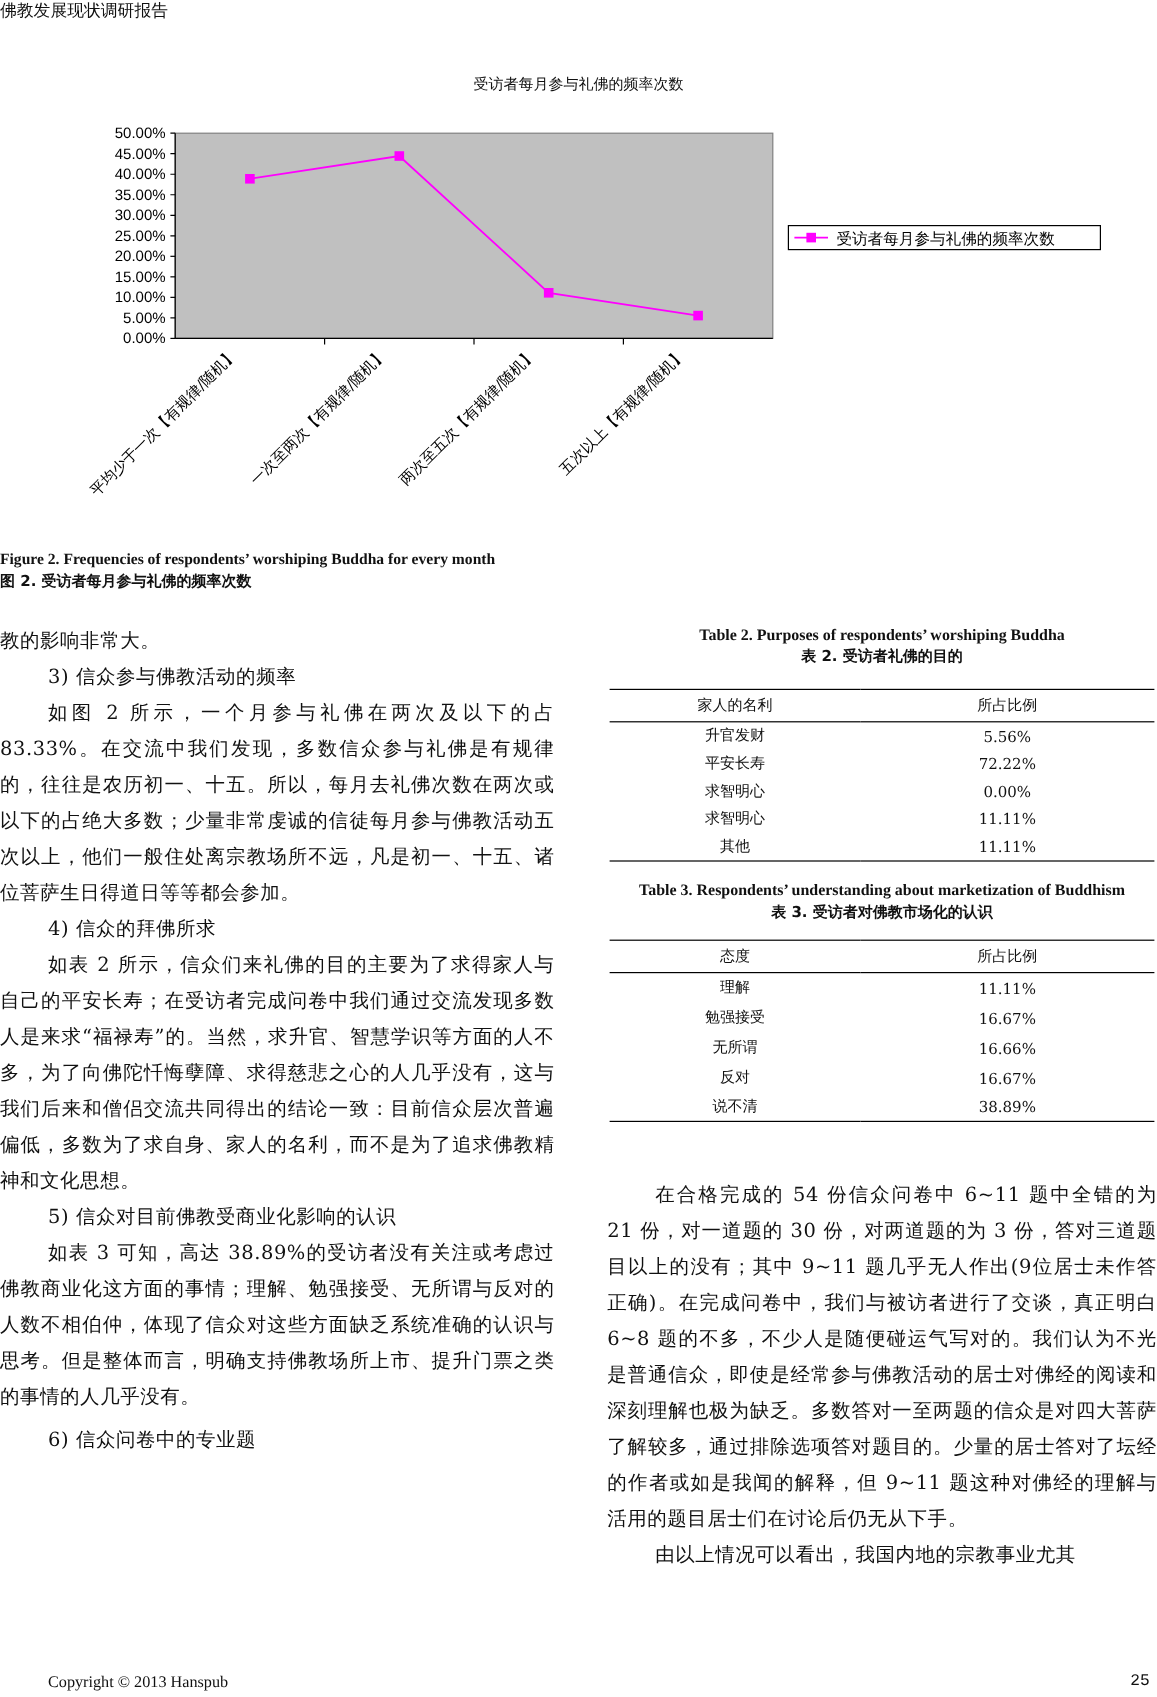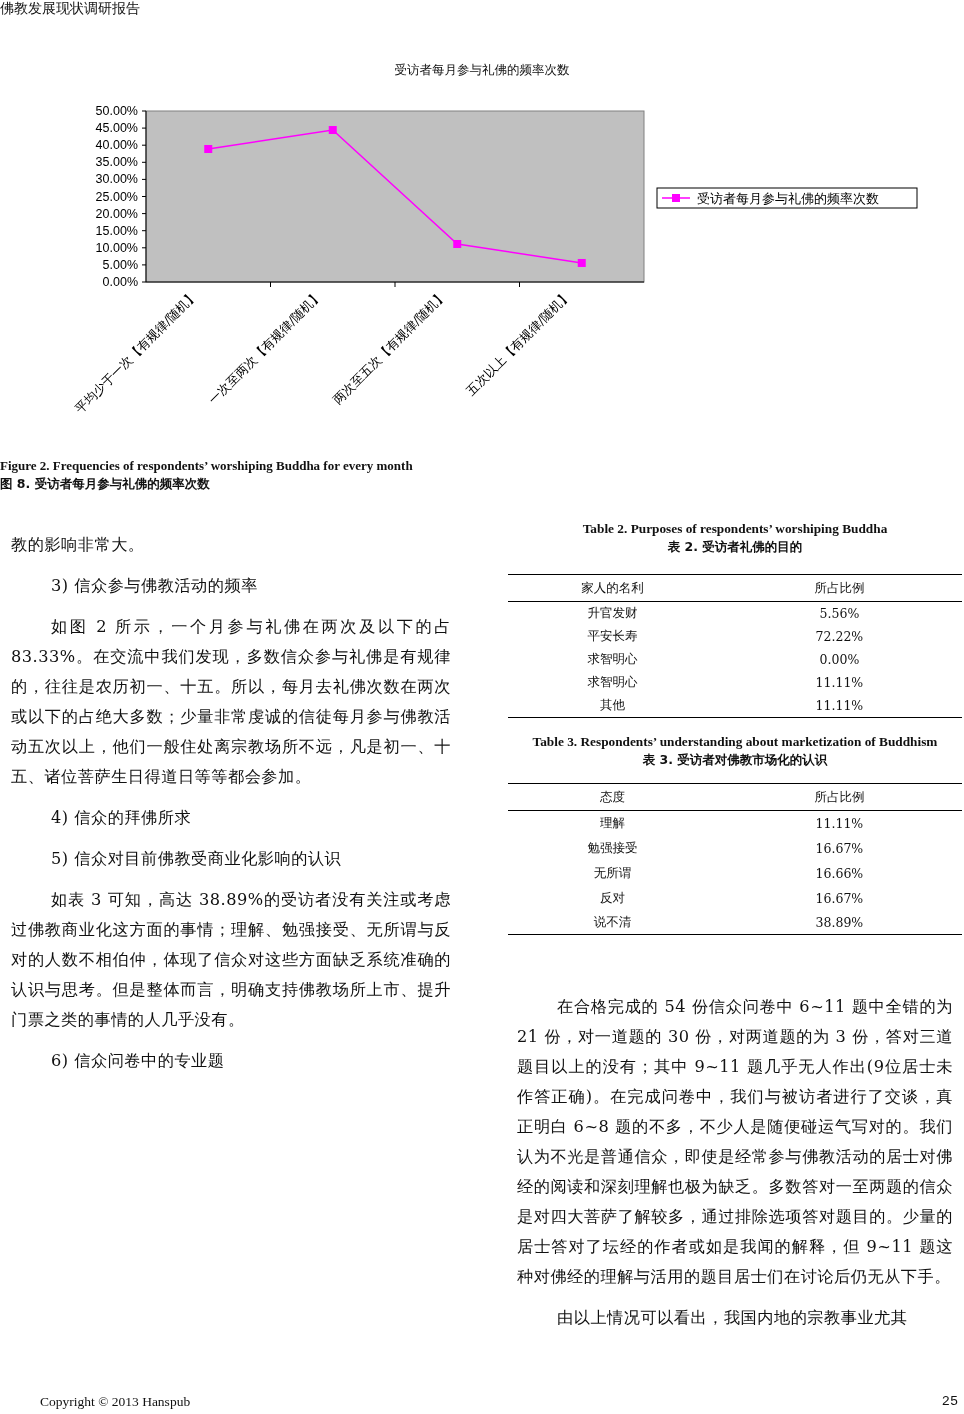--- a/index.html
+++ b/index.html
@@ -6,21 +6,21 @@
   body { width:964px; height:1414px; position:relative; overflow:hidden; font-family:"DejaVu Serif","Liberation Serif",serif; color:#111; }
   .abs { position:absolute; }
   #running-head { left:0; width:964px; top:0; text-align:left; font-size:14px; }
   #chart-title { left:0; width:964px; top:62px; text-align:center; font-size:12.5px; }
   #chart-svg { left:0; top:95px; }
   #fig-cap { left:0; width:964px; top:457px; font-size:13px; font-weight:bold; line-height:18px; font-family:"Liberation Serif",serif; }
   #fig-cap .zh { font-family:"DejaVu Sans",sans-serif; font-size:12.5px; }
   .col { font-size:16.2px; line-height:30px; letter-spacing:0.5px; }
   #left-col { left:0; top:519px; width:462px; }
   #right-col { left:506px; top:981px; width:458px; }
-  .col p { margin:11px; text-align:justify; }
+  .col p { margin:0; text-align:justify; }
   .ind { text-indent:40px; }
   .tbl-cap { text-align:center; font-weight:bold; font-size:13.3px; line-height:18px; font-family:"Liberation Serif",serif; }
   .tbl-cap .zh { font-family:"DejaVu Sans",sans-serif; font-size:12.5px; }
   table.dt { border-collapse:collapse; width:454px; font-size:12.5px; font-family:"DejaVu Serif",serif; }
   table.dt td { padding:0; text-align:center; height:23px; }
   table.dt tr.hd td { border-top:1.5px solid #000; border-bottom:1px solid #000; height:26px; }
   table.dt tr.last td { border-bottom:1.5px solid #000; }
   #footer-left { left:0; top:1394px; font-size:13.5px; font-family:"Liberation Serif",serif;padding-left:40px; }
   #footer-right { right:6px; top:1394px; font-size:13.5px; font-family:Liberation Mono, monospace; }
 </style>
@@ -69,28 +69,29 @@
     <text x="447.25" y="201" text-anchor="end" font-size="12.5" font-family="DejaVu Serif, serif" fill="#000" transform="rotate(-45 447.25 201)">两次至五次【有规律/随机】</text>
     <text x="571.75" y="201" text-anchor="end" font-size="12.5" font-family="DejaVu Serif, serif" fill="#000" transform="rotate(-45 571.75 201)">五次以上【有规律/随机】</text>
     <rect x="657" y="93" width="260" height="20" fill="#fff" stroke="#000" stroke-width="1"></rect>
     <line x1="662" y1="103" x2="690" y2="103" stroke="#ff00ff" stroke-width="1.5"></line>
     <rect x="672" y="99" width="8" height="8" fill="#ff00ff"></rect>
     <text x="697" y="108" font-size="13" font-family="DejaVu Sans, sans-serif" fill="#000">受访者每月参与礼佛的频率次数</text>
   </svg>
 
 <div id="fig-cap" class="abs">
   <div>Figure 2. Frequencies of respondents’ worshiping Buddha for every month</div>
-  <div class="zh">图 8.  受访者每月参与礼佛的频率次数</div>
+  <div class="zh">图 2.  受访者每月参与礼佛的频率次数</div>
 </div>
 
 <div id="left-col" class="abs col">
   <p>教的影响非常大。</p>
   <p class="ind">3)  信众参与佛教活动的频率</p>
   <p class="ind">如图 2 所示，一个月参与礼佛在两次及以下的占83.33%。在交流中我们发现，多数信众参与礼佛是有规律的，往往是农历初一、十五。所以，每月去礼佛次数在两次或以下的占绝大多数；少量非常虔诚的信徒每月参与佛教活动五次以上，他们一般住处离宗教场所不远，凡是初一、十五、诸位菩萨生日得道日等等都会参加。</p>
   <p class="ind">4)  信众的拜佛所求</p>
+  <p class="ind">如表 2 所示，信众们来礼佛的目的主要为了求得家人与自己的平安长寿；在受访者完成问卷中我们通过交流发现多数人是来求“福禄寿”的。当然，求升官、智慧学识等方面的人不多，为了向佛陀忏悔孽障、求得慈悲之心的人几乎没有，这与我们后来和僧侣交流共同得出的结论一致：目前信众层次普遍偏低，多数为了求自身、家人的名利，而不是为了追求佛教精神和文化思想。</p>
   <p class="ind">5)  信众对目前佛教受商业化影响的认识</p>
   <p class="ind">如表 3 可知，高达 38.89%的受访者没有关注或考虑过佛教商业化这方面的事情；理解、勉强接受、无所谓与反对的人数不相伯仲，体现了信众对这些方面缺乏系统准确的认识与思考。但是整体而言，明确支持佛教场所上市、提升门票之类的事情的人几乎没有。</p>
   <p class="ind" style="margin-top:6px">6)  信众问卷中的专业题</p>
 </div>
 
 <div class="abs" style="left:508px; top:520px; width:454px;">
   <div class="tbl-cap">
     <div>Table 2. Purposes of respondents’ worshiping Buddha</div>
     <div class="zh">表 2.  受访者礼佛的目的</div>
   </div>

